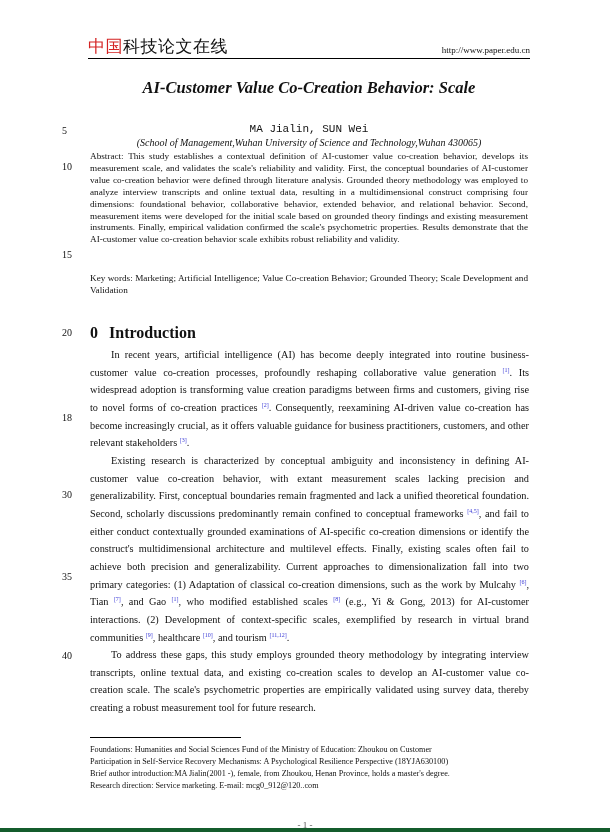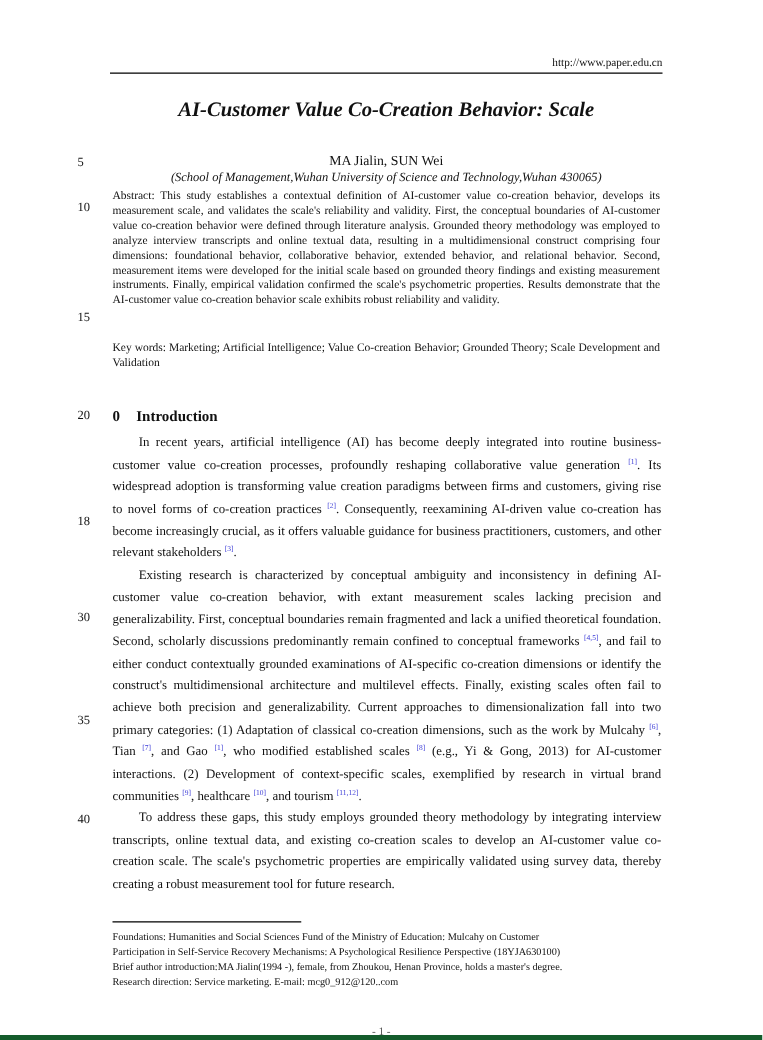--- a/index.html
+++ b/index.html
@@ -13,35 +13,35 @@
   }
   .logo { position: absolute; left: 0; top: 0; font-family: "DejaVu Sans", sans-serif; font-size: 17px; letter-spacing: 0.5px; line-height: 20px; }
   .logo .red { color: #d42323; }
   .logo .black { color: #111; }
   .site-url { position: absolute; right: 0; top: 8px; font-size: 9px; line-height: 12px; color: #111; text-align: center; }
 
   .title {
     position: absolute; left: 88px; top: 78px; width: 442px; text-align: center;
     font-weight: bold; font-size: 16.5px; line-height: 20px; font-style: italic;
   }
-  .authors { position: absolute; left: 88px; top: 123px; width: 442px; text-align: center; font-size: 11px; line-height: 13px; }
+  .authors { position: absolute; left: 88px; top: 123px; width: 442px; text-align: center; font-size: 11px; line-height: 13px; font-family: Liberation Mono, monospace; }
   .affil { position: absolute; left: 88px; top: 136px; width: 442px; text-align: center; font-size: 10px; line-height: 13px; font-style: italic; }
 
   .abstract {
     position: absolute; left: 90px; top: 151px; width: 438px;
     font-size: 9.2px; line-height: 11.9px; text-align: justify;
   }
   .abstract b, .keywords b { font-weight: normal; }
   .keywords {
     position: absolute; left: 90px; top: 273px; width: 438px;
     font-size: 9.2px; line-height: 11.9px; text-align: justify;
   }
 
   .section-title {
-    position: absolute; left: 90px; top: 324px; font-weight: bold; font-size: 12px; line-height: 18px;
+    position: absolute; left: 90px; top: 324px; font-weight: bold; font-size: 16px; line-height: 18px;
   }
   .section-title .num { display: inline-block; width: 19px; }
 
   .body-text {
     position: absolute; left: 90px; top: 346px; width: 439px;
     font-size: 10.3px; line-height: 17.65px; text-align: justify;
   }
   .body-text p { margin: 0; text-indent: 21px; }
   sup.ref { color: #3a3ad6; font-size: 6px; vertical-align: 4px; line-height: 0; }
 
@@ -54,20 +54,23 @@
   }
   .footnote div { white-space: nowrap; }
 
   .page-number { position: absolute; left: 0; width: 610px; top: 820px; text-align: center; font-size: 9px; color: #555; line-height: 10px; }
   .footer-bar { position: absolute; left: 0; top: 828px; width: 610px; height: 4px; background: #145c2c; }
 </style>
 </head>
 <body>
 
 <div class="header">
+  <div class="logo">
+    <span class="red">中国</span><span class="black">科技论文在线</span>
+  </div>
   <div class="site-url">http://www.paper.edu.cn</div>
 </div>
 
 <div class="title">
   <div>AI-Customer Value Co-Creation Behavior: Scale</div>
 </div>
 
 <div class="authors">MA Jialin, SUN Wei</div>
 <div class="affil">(School of Management,Wuhan University of Science and Technology,Wuhan 430065)</div>
 
@@ -93,20 +96,20 @@
 <div class="line-no" style="top:161px">10</div>
 <div class="line-no" style="top:249px">15</div>
 <div class="line-no" style="top:327px">20</div>
 <div class="line-no" style="top:412px">18</div>
 <div class="line-no" style="top:489px">30</div>
 <div class="line-no" style="top:571px">35</div>
 <div class="line-no" style="top:650px">40</div>
 
 <div class="footnote-rule"></div>
 <div class="footnote">
-  <div>Foundations: Humanities and Social Sciences Fund of the Ministry of Education: Mulcahy on Customer</div>
+  <div>Foundations: Humanities and Social Sciences Fund of the Ministry of Education: Zhoukou on Customer</div>
   <div>Participation in Self-Service Recovery Mechanisms: A Psychological Resilience Perspective (18YJA630100)</div>
-  <div>Brief author introduction:MA Jialin(1994 -), female, from Zhoukou, Henan Province, holds a master's degree.</div>
+  <div>Brief author introduction:MA Jialin(2001 -), female, from Zhoukou, Henan Province, holds a master's degree.</div>
   <div>Research direction: Service marketing. E-mail: mcg0_912@120..com</div>
 </div>
 
 <div class="page-number">- 1 -</div>
 <div class="footer-bar"></div>
 
 </body></html>

